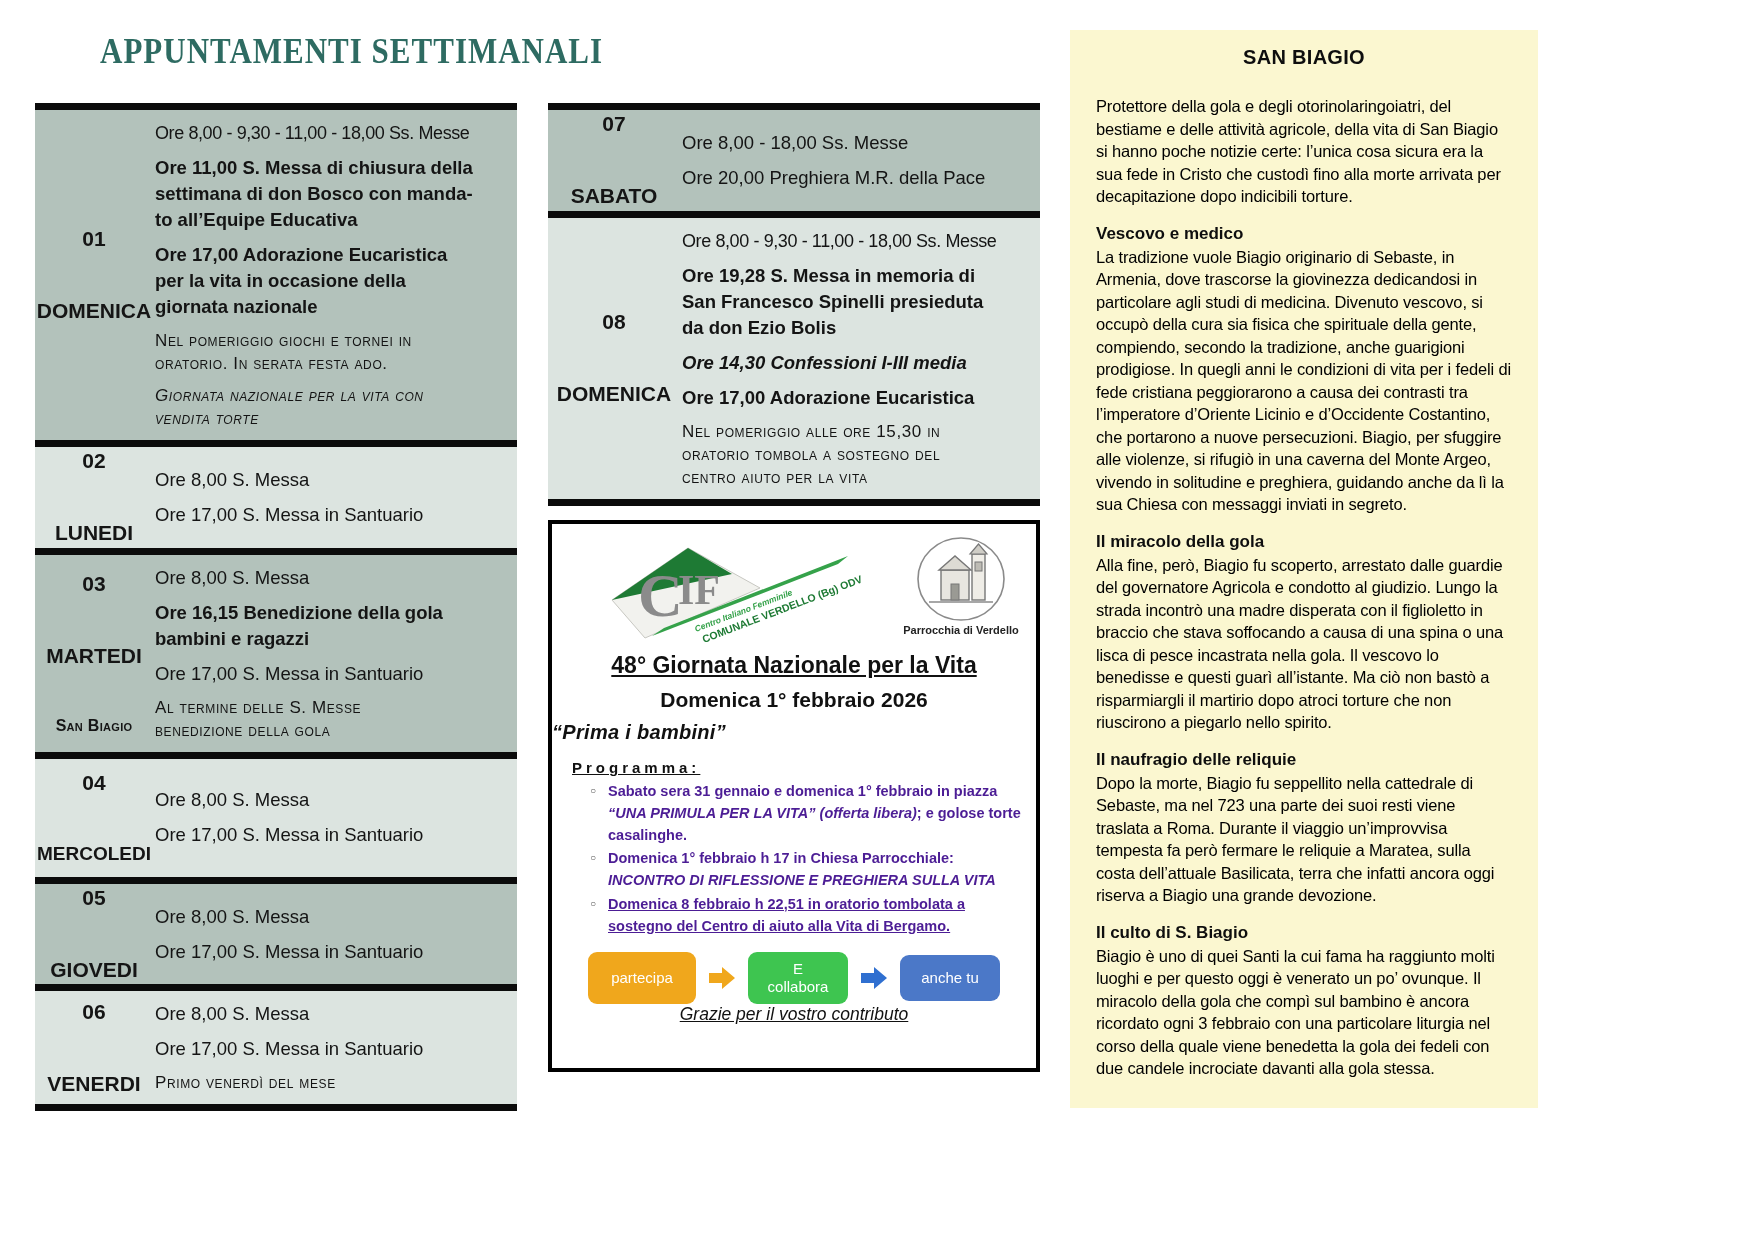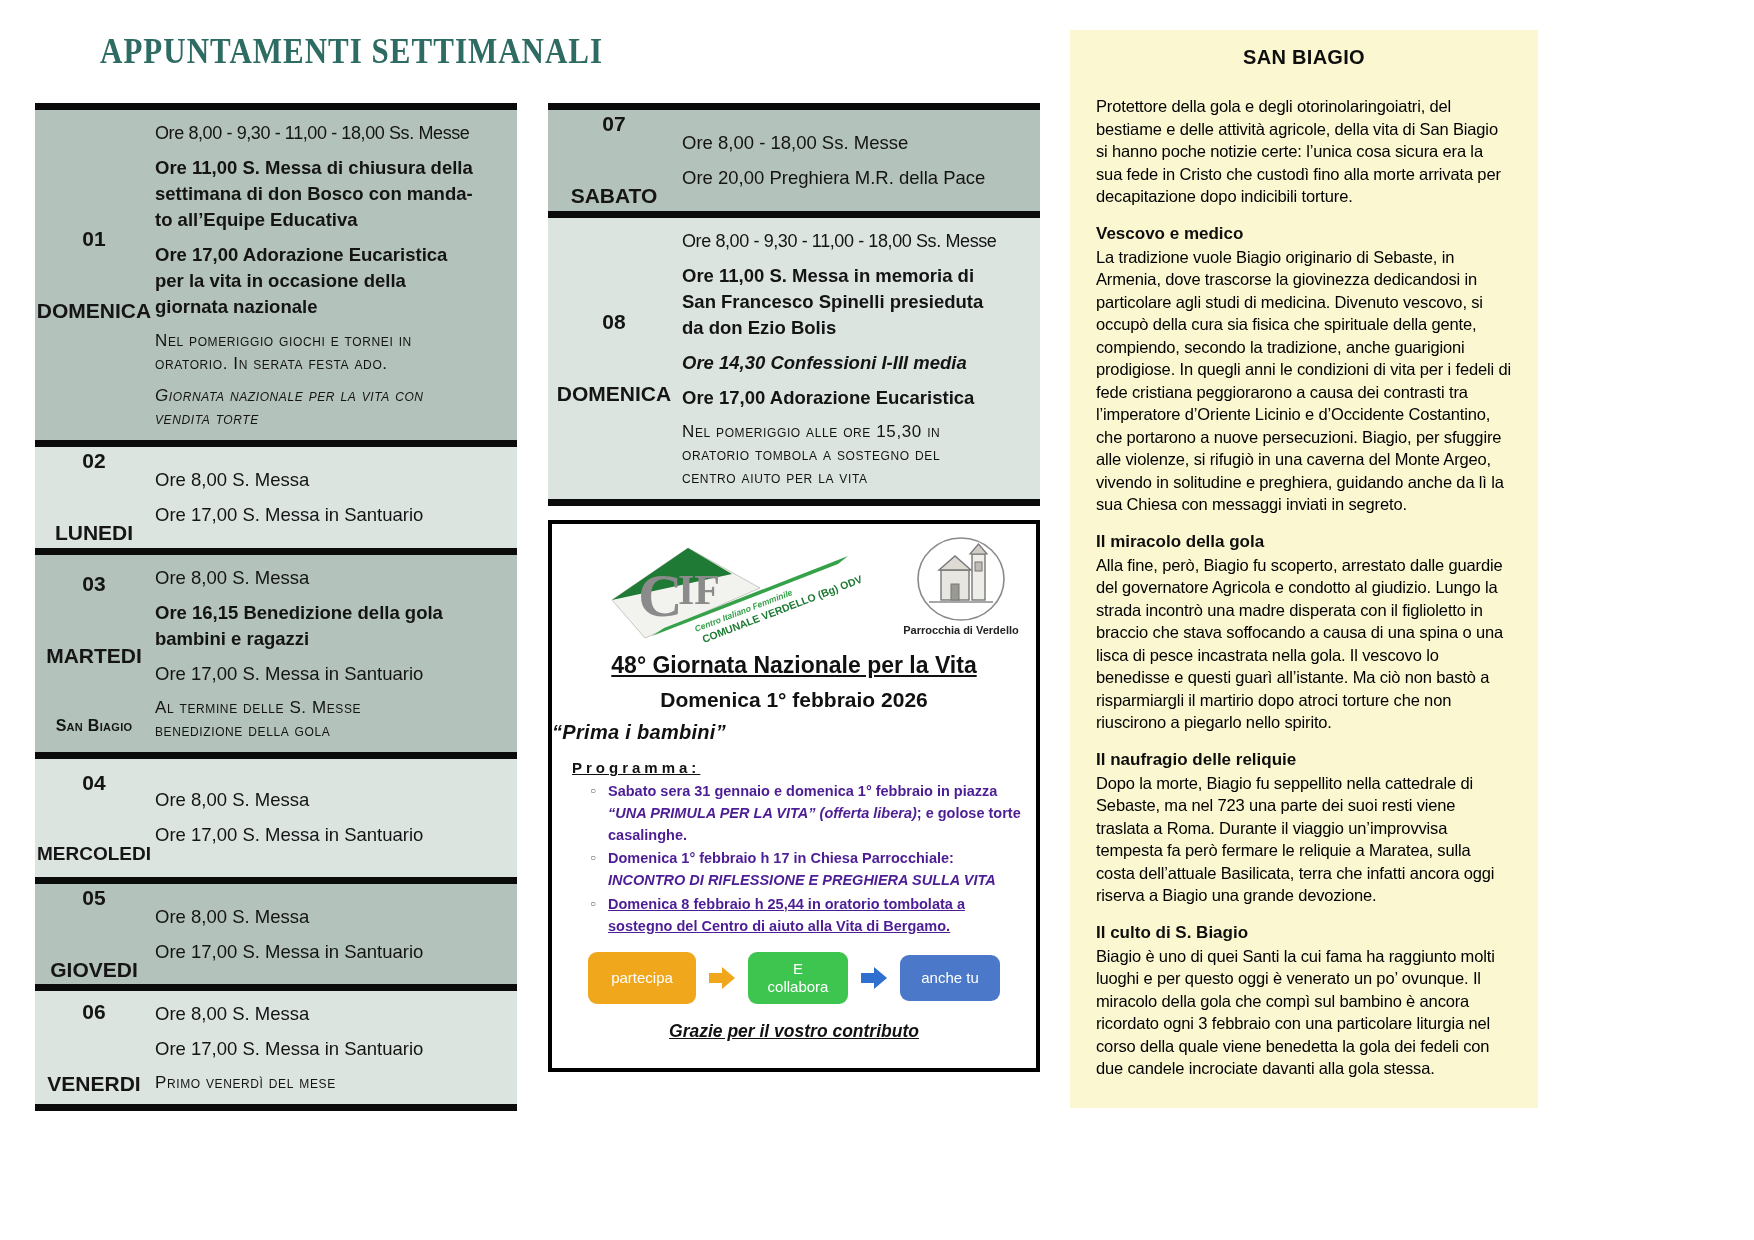--- a/index.html
+++ b/index.html
@@ -49,21 +49,21 @@
           line-height:1.5;margin-bottom:2px;color:#4c1d95;}
   .bullet::before{content:"○";position:absolute;left:0;top:2px;font-size:10px;color:#555;}
   .seg.it{font-style:italic;}
   .bullet.bu{font-weight:bold;text-decoration:underline;}
   .flyer-buttons{display:flex;align-items:center;justify-content:center;gap:13px;margin-top:15px;}
   .btn{border-radius:9px;color:#fff;display:flex;align-items:center;justify-content:center;
        text-align:center;font-size:15px;line-height:1.25;white-space:pre-line;}
   .btn-orange{width:108px;height:52px;background:#F0A71C;}
   .btn-green{width:100px;height:52px;background:#3EC550;}
   .btn-blue{width:100px;height:46px;background:#4B78C8;}
-  .flyer-thanks{text-align:center;margin-top:17px;font-size:17.5px;font-weight:bold;
+  .flyer-thanks{text-align:center;font-size:17.5px;font-weight:normal;
                 font-style:italic;text-decoration:underline;}
 
   
   .article{position:absolute;left:1070px;top:30px;width:468px;min-height:1062px;
            background:#FBF7D0;box-sizing:border-box;padding:16px 26px 22px;}
   .article-title{text-align:center;font-weight:bold;font-size:20px;letter-spacing:.3px;
                  margin:0 0 26px;color:#0e0e0e;}
   .article h3{font-size:17px;font-weight:bold;margin:16px 0 2px;color:#0e0e0e;}
   .article p{font-size:16.5px;line-height:22.5px;letter-spacing:-0.15px;margin:0 0 6px;color:#000000;}
 </style>
@@ -171,21 +171,21 @@
       </div>
     </div>
 
     <div class="trow light" style="min-height:272px">
       <div class="daycol">
         <div>08</div>
         <div>DOMENICA</div>
       </div>
       <div class="entries">
         <div class="entry tight">Ore  8,00 - 9,30 -  11,00 - 18,00 Ss. Messe</div>
-        <div class="entry bold">Ore 11,00 S. Messa in memoria di
+        <div class="entry bold">Ore 19,28 S. Messa in memoria di
 San Francesco Spinelli presieduta
 da don Ezio Bolis</div>
         <div class="entry boldit">Ore 14,30 Confessioni I-III media</div>
         <div class="entry bold">Ore 17,00 Adorazione Eucaristica</div>
         <div class="entry caps">Nel pomeriggio alle ore 15,30 in
 oratorio tombola a sostegno del
 centro aiuto per la vita</div>
       </div>
     </div>
   </div>
@@ -219,21 +219,21 @@
 
     <div class="flyer-title">48° Giornata Nazionale per la Vita</div>
     <div class="flyer-date">Domenica 1° febbraio 2026</div>
     <div class="flyer-slogan">“Prima i bambini”</div>
 
     <div class="flyer-program">Programma:</div>
 
     <div class="flyer-bullets">
       <div class="bullet"><span class="seg">Sabato sera 31 gennaio e domenica 1° febbraio in piazza </span><span class="seg it">“UNA PRIMULA PER LA VITA” (offerta libera)</span><span class="seg">; e golose torte casalinghe.</span></div>
       <div class="bullet"><span class="seg">Domenica 1° febbraio h 17 in Chiesa Parrocchiale: </span><span class="seg it">INCONTRO DI RIFLESSIONE E PREGHIERA SULLA VITA</span></div>
-      <div class="bullet bu"><span class="seg">Domenica 8 febbraio h 25,44 in oratorio tombolata a sostegno del Centro di aiuto alla Vita di Bergamo.</span></div>
+      <div class="bullet bu"><span class="seg">Domenica 8 febbraio h 22,51 in oratorio tombolata a sostegno del Centro di aiuto alla Vita di Bergamo.</span></div>
     </div>
 
     <div class="flyer-buttons">
       <div class="btn btn-orange">partecipa</div>
       <svg width="26" height="24" viewBox="0 0 26 24">
           <polygon points="0,7 13,7 13,1 26,12 13,23 13,17 0,17" fill="#F0A71C"></polygon>
         </svg>
       <div class="btn btn-green">E
 collabora</div>
       <svg width="26" height="24" viewBox="0 0 26 24">

